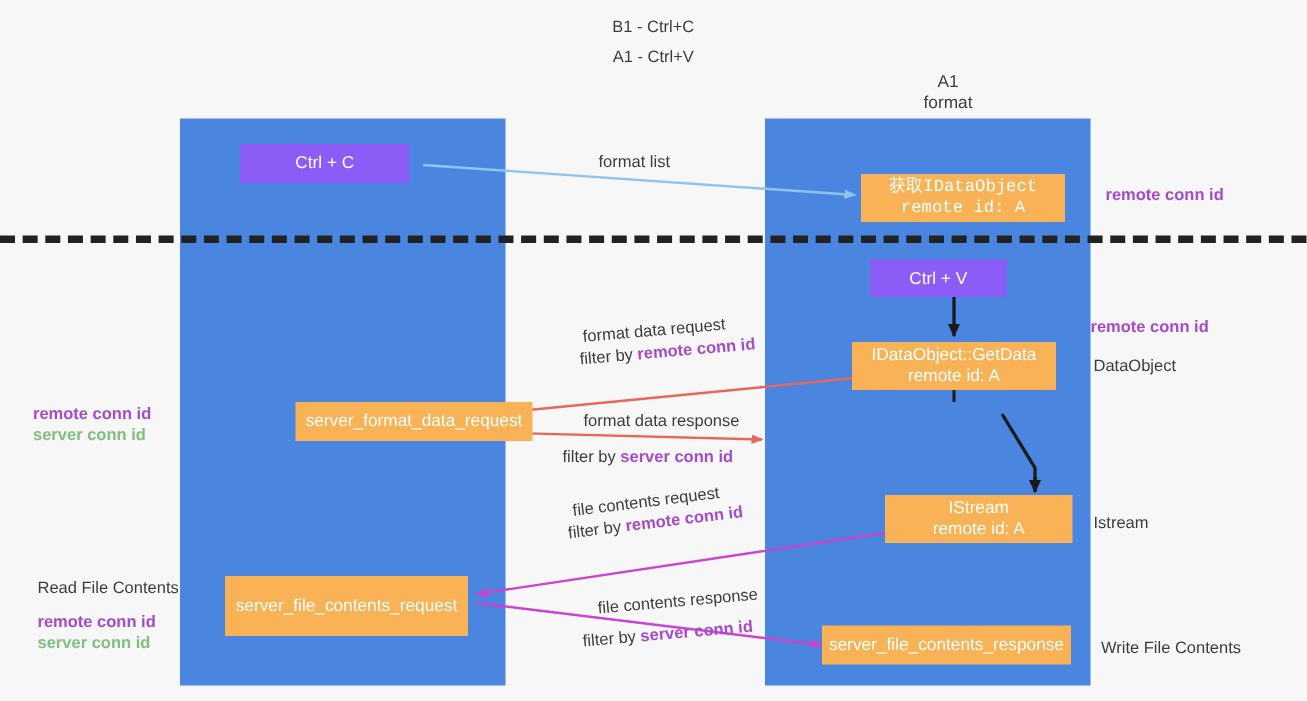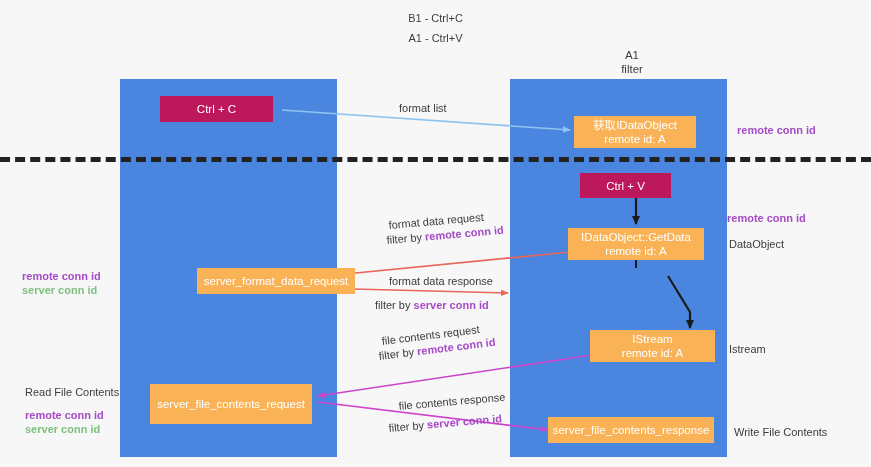--- a/index.html
+++ b/index.html
@@ -52,21 +52,21 @@
     flex-direction: column;
     align-items: center;
     justify-content: center;
     box-sizing: border-box;
     color: #ffffff;
     font-size: 11.5px;
     line-height: 14px;
     text-align: center;
     white-space: pre-line;
   }
-  .node.green { background: #be185d; }
+  .node.green { background: #8b5cf6; }
   .node.orange { background: #f9b356; }
 
   .edge-label {
     position: absolute;
     font-size: 11px;
     line-height: 15px;
     color: #3c3c3c;
     white-space: nowrap;
   }
   .edge-label .hl-purple { color: #a64bc8; font-weight: bold; }
@@ -90,21 +90,21 @@
 </style>
 </head>
 <body>
 
 <div id="canvas">
 
   <div class="diagram-title">B1 - Ctrl+C
 A1 - Ctrl+V</div>
 
   <div class="lane-title" style="left:556px; top:48px; width:152px;">A1
-filter</div>
+format</div>
 
   <div class="lane" style="left:120px; top:79px; width:217px; height:378px;"></div>
   <div class="lane" style="left:510px; top:79px; width:217px; height:378px;"></div>
 
   <svg class="svg-layer" viewBox="0 0 871 467" xmlns="http://www.w3.org/2000/svg">
     <defs>
       <marker id="ah-blue" markerWidth="9" markerHeight="9" refX="7" refY="3.2" orient="auto" markerUnits="userSpaceOnUse">
         <path d="M0,0 L8,3.2 L0,6.4 z" fill="#8ec4ee"></path>
       </marker>
       <marker id="ah-red" markerWidth="9" markerHeight="9" refX="7" refY="3.2" orient="auto" markerUnits="userSpaceOnUse">
@@ -131,21 +131,21 @@
 
     <path d="M636,256 L636,268" stroke="#1a1a1a" stroke-width="2" fill="none"></path>
 
     <path d="M592,355 L318,396" stroke="#cc44cc" stroke-width="1.6" fill="none" marker-end="url(#ah-magenta)"></path>
 
     <path d="M318,402 L548,430" stroke="#cc44cc" stroke-width="1.6" fill="none" marker-end="url(#ah-magenta)"></path>
   </svg>
 
   <div class="node green" style="left:160px; top:96px; width:113px; height:26px;">Ctrl + C</div>
 
-  <div class="node orange" style="left:574px; top:116px; width:122px; height:32px;">获取IDataObject
+  <div class="node orange" style="left:574px; top:116px; width:136px; height:32px;font-family:Liberation Mono, monospace;">获取IDataObject
 remote id: A</div>
 
   <div class="node green" style="left:580px; top:173px; width:91px; height:25px;">Ctrl + V</div>
 
   <div class="node orange" style="left:568px; top:228px; width:136px; height:32px;">IDataObject::GetData
 remote id: A</div>
 
   <div class="node orange" style="left:152px; top:268px; width:158px; height:26px;margin-left:45px;">server_format_data_request</div>
 
 

